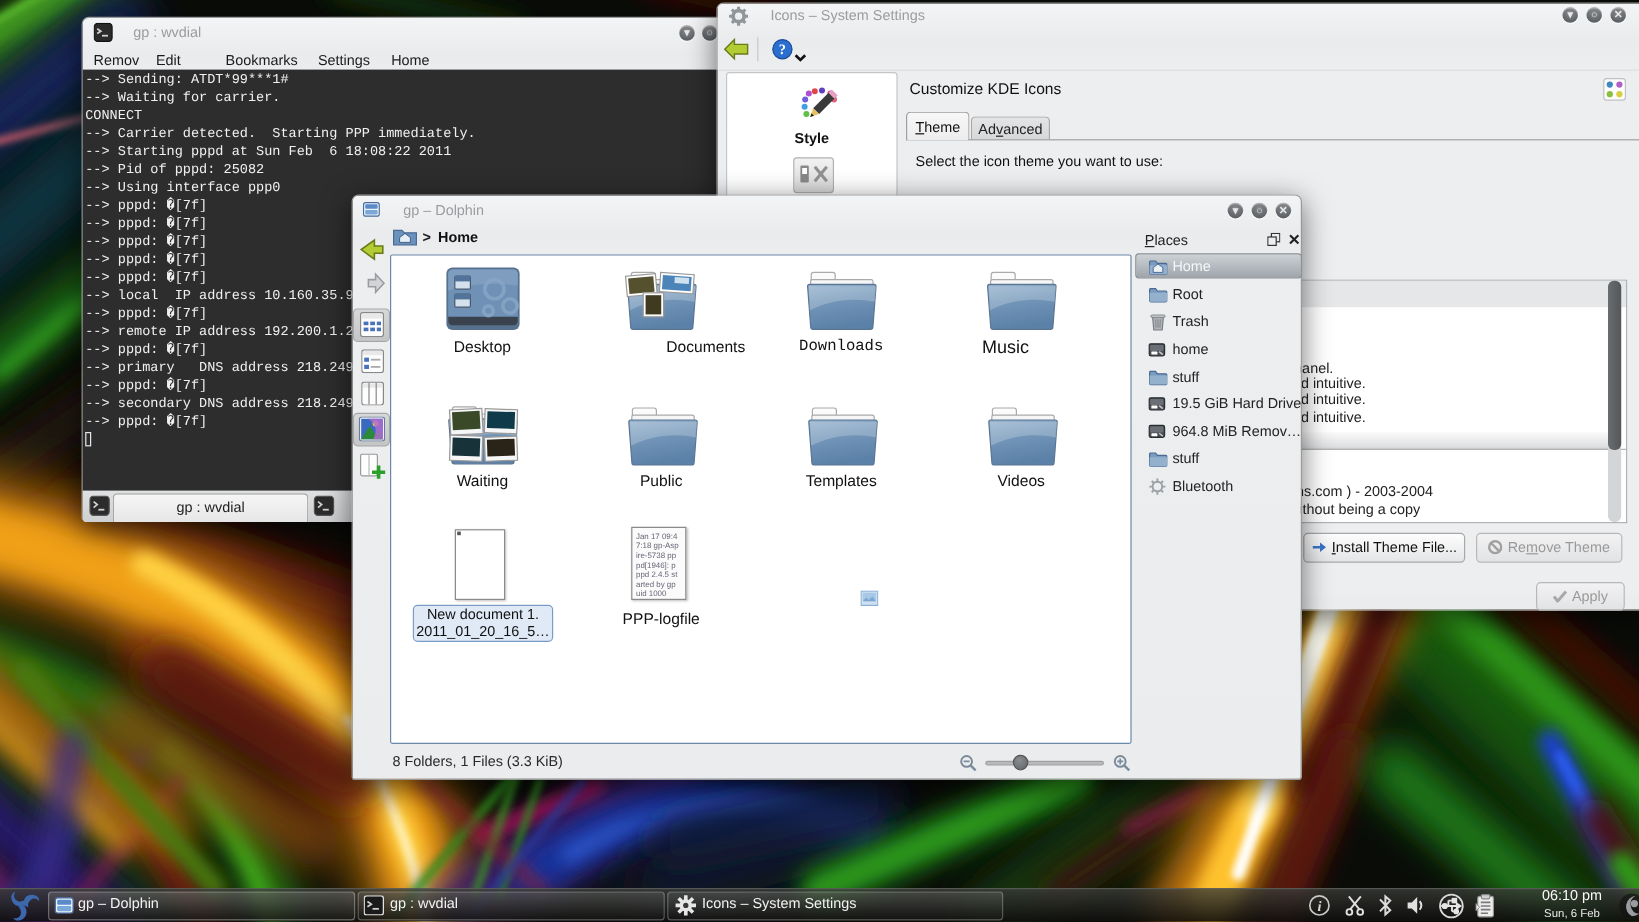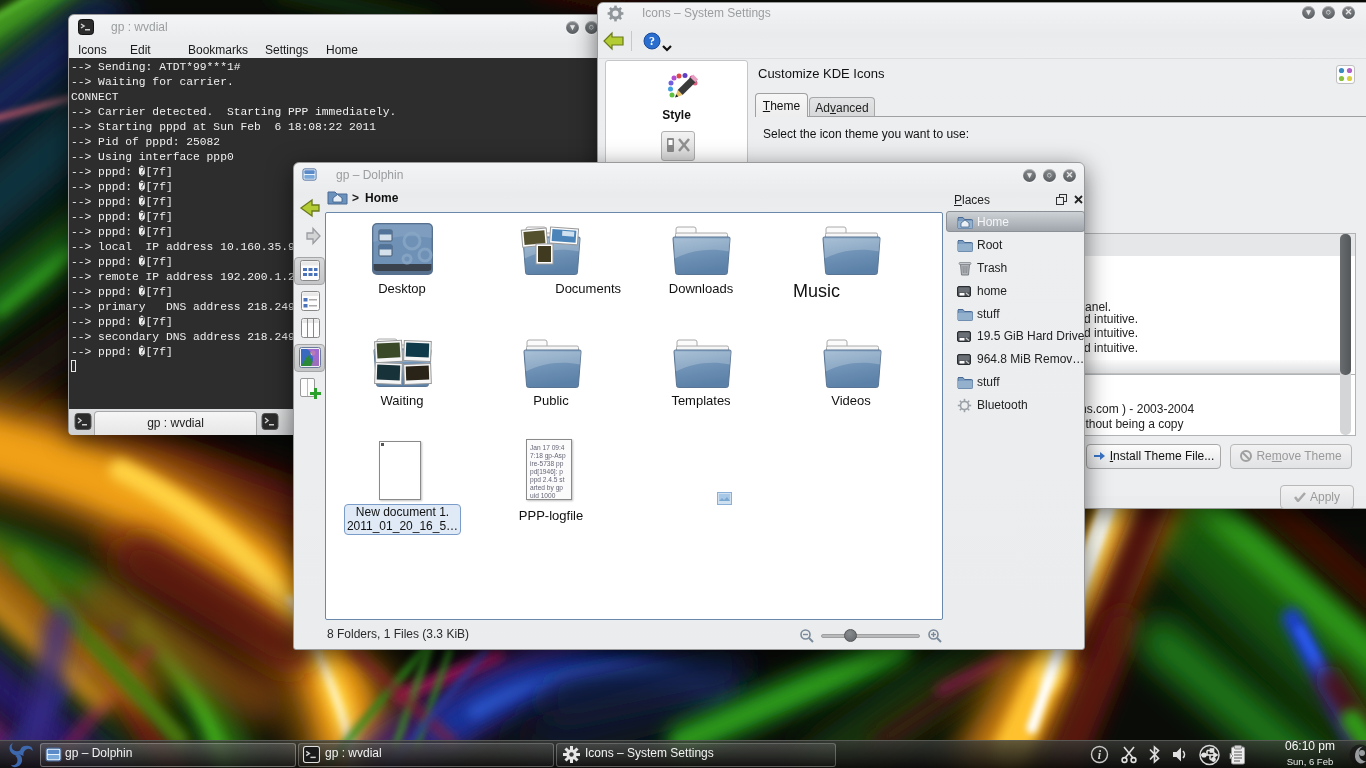--- a/index.html
+++ b/index.html
@@ -122,21 +122,21 @@
       </svg>
   <div class="wtitle" style="left:42px; top:5px;">gp : wvdial</div>
   <div class="tbtn" style="right:30px; top:6px;">
         <span>▾</span>
       </div>
   <div class="tbtn" style="right:11px; top:6px;">
         <span>○</span>
       </div>
 
   <div class="abs" style="left:0; top:28px; width:100%; height:21px; font-size:12px; color:#1a1a1a;">
-    <span class="abs" style="left:9px;">Icons</span>
+    <span class="abs" style="left:9px;">Remov</span>
     <span class="abs" style="left:44px;margin-left:17px;">Edit</span>
     <span class="abs" style="left:81px;margin-top:48px;">View</span>
     <span class="abs" style="left:119px;">Bookmarks</span>
     <span class="abs" style="left:196px;">Settings</span>
     <span class="abs" style="left:257px;">Home</span>
   </div>
 
   <div class="abs" style="left:0px; top:43px; width:542px; height:351px; background:#2d2d2d; font-family:'Liberation Mono', monospace; font-size:11.3px; line-height:15px; color:#f0f0f0; white-space:pre; padding:2px 0 0 2px;">--&gt; Sending: ATDT*99***1#
 --&gt; Waiting for carrier.
 CONNECT
@@ -424,22 +424,22 @@
         <rect x="18" y="24" width="13" height="16" fill="#403a20"></rect>
   </svg>
   <svg class="abs" style="left:376px; top:59px;" width="63" height="54" viewBox="0 0 63 54">
         <use href="#gfolder" x="0" y="2"></use>
       </svg>
   <svg class="abs" style="left:526px; top:59px;" width="63" height="54" viewBox="0 0 63 54">
         <use href="#gfolder" x="0" y="2"></use>
       </svg>
   <div class="abs" style="left:38px; top:118px; width:140px; text-align:center; font-size:13px; color:#111;">Desktop</div>
   <div class="abs" style="left:187px; top:118px; width:140px; text-align:right; font-size:13px; color:#111;">Documents</div>
-  <div class="abs" style="left:337px; top:118px; width:140px; text-align:center; font-size:13px; color:#111;">Downloads</div>
-  <div class="abs" style="left:499px; top:118px; width:140px; font-size:18px; color:#111;">Music</div>
+  <div class="abs" style="left:337px; top:118px; width:140px; text-align:center; font-size:13px; color:#111;font-family:Liberation Mono, monospace;">Downloads</div>
+  <div class="abs" style="left:474px; top:118px; width:140px; text-align:center; font-size:15px; color:#111;">Music</div>
 
   <svg class="abs" style="left:78px; top:171px;" width="62" height="54" viewBox="0 0 62 54">
     <use href="#gfolder" x="-1" y="2"></use>
     <g transform="rotate(-3 16 16)">
           <rect x="3" y="7" width="27" height="21" fill="#f6f6f6" stroke="#999"></rect>
           <rect x="5" y="9" width="23" height="15" fill="#3a4a28"></rect>
         </g>
     <g transform="rotate(2 45 16)">
           <rect x="32" y="7" width="27" height="20" fill="#f6f6f6" stroke="#999"></rect>
           <rect x="34" y="9" width="23" height="14" fill="#0e3a4a"></rect>

